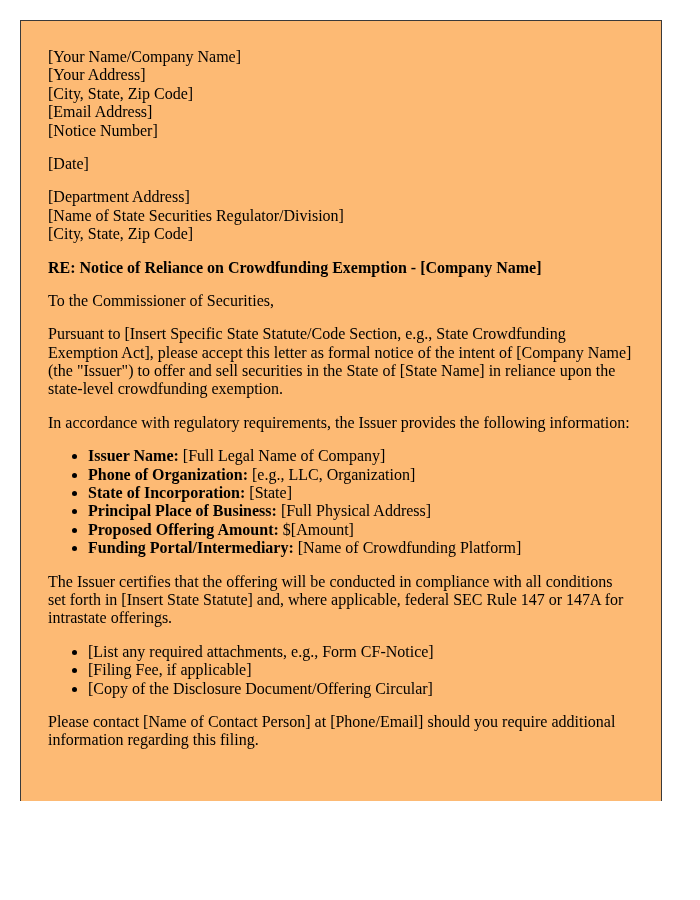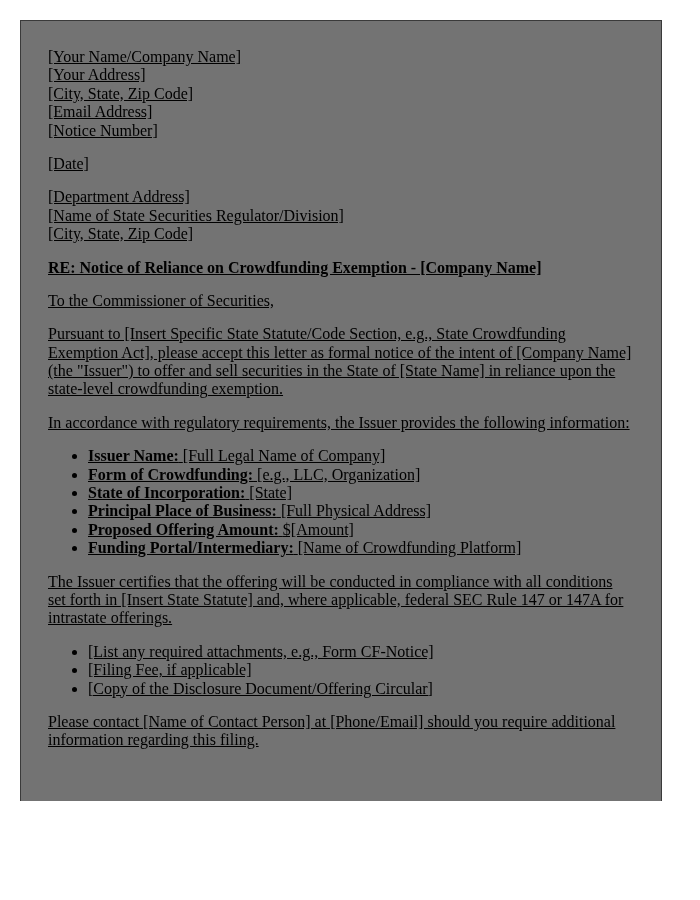--- a/index.html
+++ b/index.html
@@ -20,22 +20,21 @@
     position: absolute;
     left: 20px;
     top: 20px;
     width: 642px;
     height: 781px;
     box-sizing: border-box;
     border: 1px solid #3a3a3a;
     border-bottom: none;
     padding: 12px 27px 0 27px;
     overflow: hidden;
-    background: #737373;
-    text-decoration: underline;
+    background: #fdba74;
   }
   .page p {
     margin: 15px 0;
   }
   .page ul {
     margin: 15px 0;
     padding-left: 40px;
     list-style-type: disc;
   }
   .page li {
@@ -73,21 +72,21 @@
   <p class="subject">RE: Notice of Reliance on Crowdfunding Exemption - [Company Name]</p>
 
   <p>To the Commissioner of Securities,</p>
 
   <p>Pursuant to [Insert Specific State Statute/Code Section, e.g., State Crowdfunding Exemption Act], please accept this letter as formal notice of the intent of [Company Name] (the "Issuer") to offer and sell securities in the State of [State Name] in reliance upon the state-level crowdfunding exemption.</p>
 
   <p>In accordance with regulatory requirements, the Issuer provides the following information:</p>
 
   <ul>
     <li><strong>Issuer Name:</strong> <span>[Full Legal Name of Company]</span></li>
-    <li><strong>Form of Crowdfunding:</strong> <span>[e.g., LLC, Organization]</span></li>
+    <li><strong>Phone of Organization:</strong> <span>[e.g., LLC, Organization]</span></li>
     <li><strong>State of Incorporation:</strong> <span>[State]</span></li>
     <li><strong>Principal Place of Business:</strong> <span>[Full Physical Address]</span></li>
     <li><strong>Proposed Offering Amount:</strong> <span>$[Amount]</span></li>
     <li><strong>Funding Portal/Intermediary:</strong> <span>[Name of Crowdfunding Platform]</span></li>
   </ul>
 
   <p>The Issuer certifies that the offering will be conducted in compliance with all conditions set forth in [Insert State Statute] and, where applicable, federal SEC Rule 147 or 147A for intrastate offerings.</p>
 
 
   <ul>

